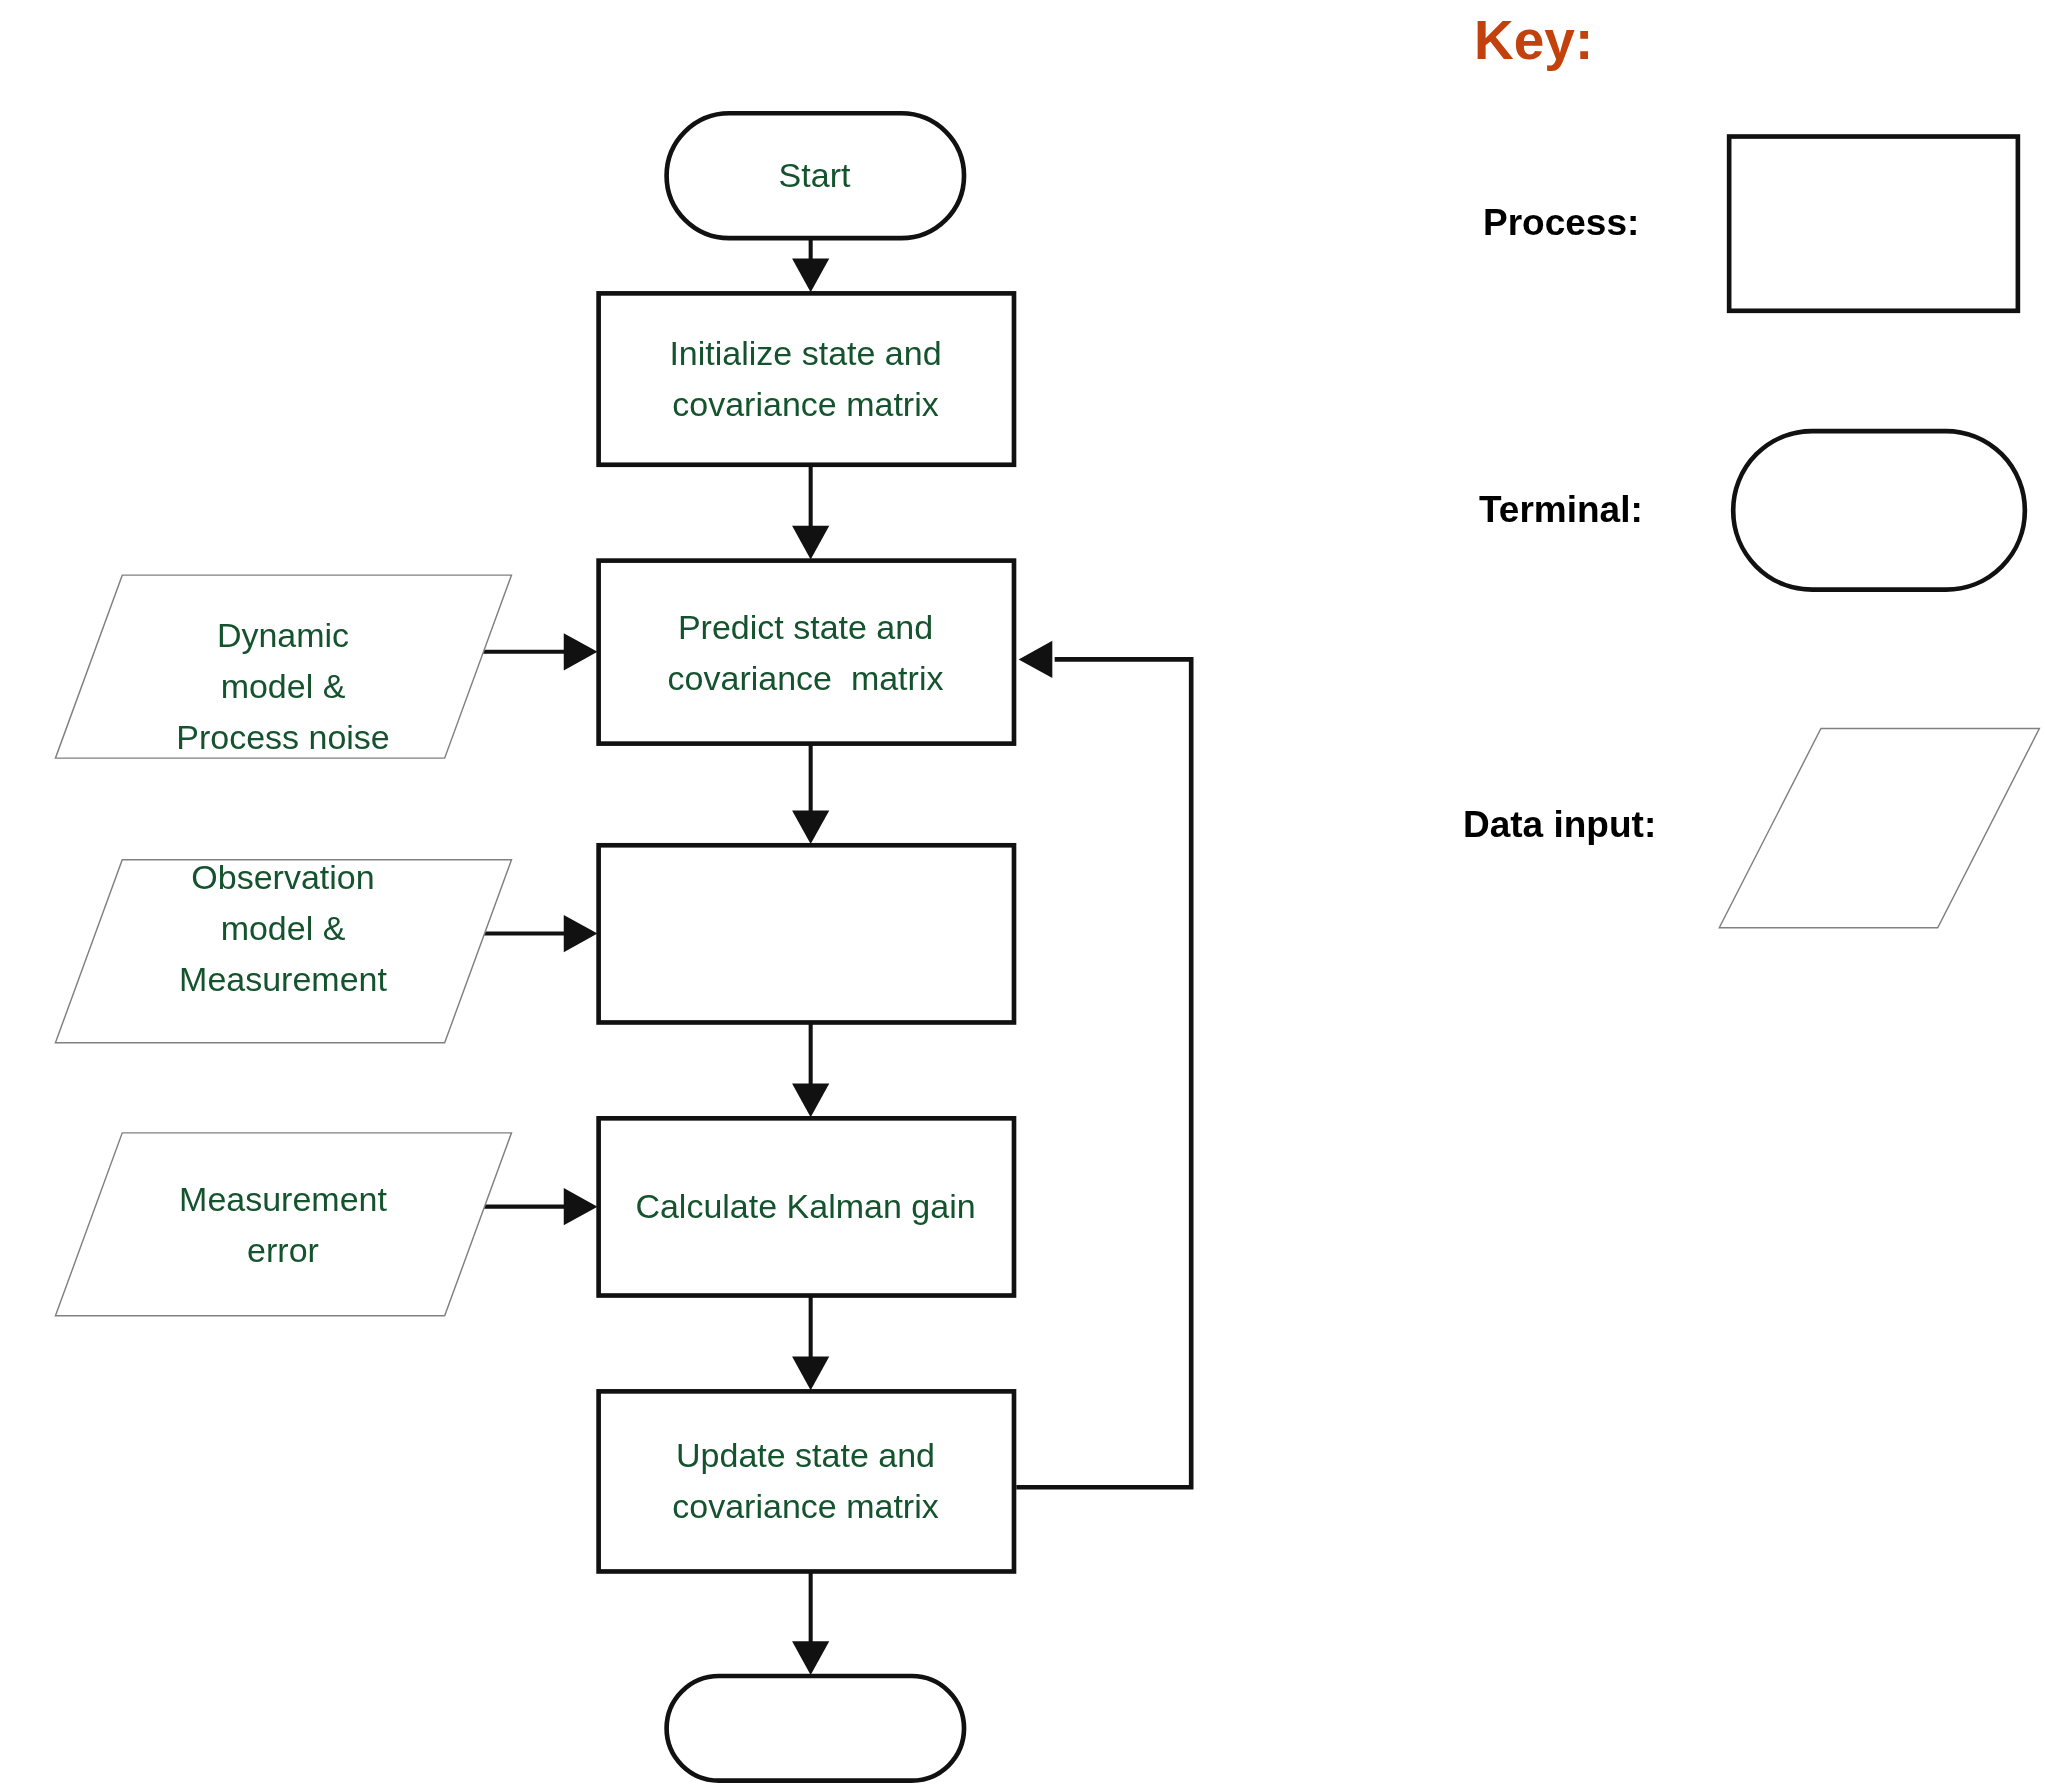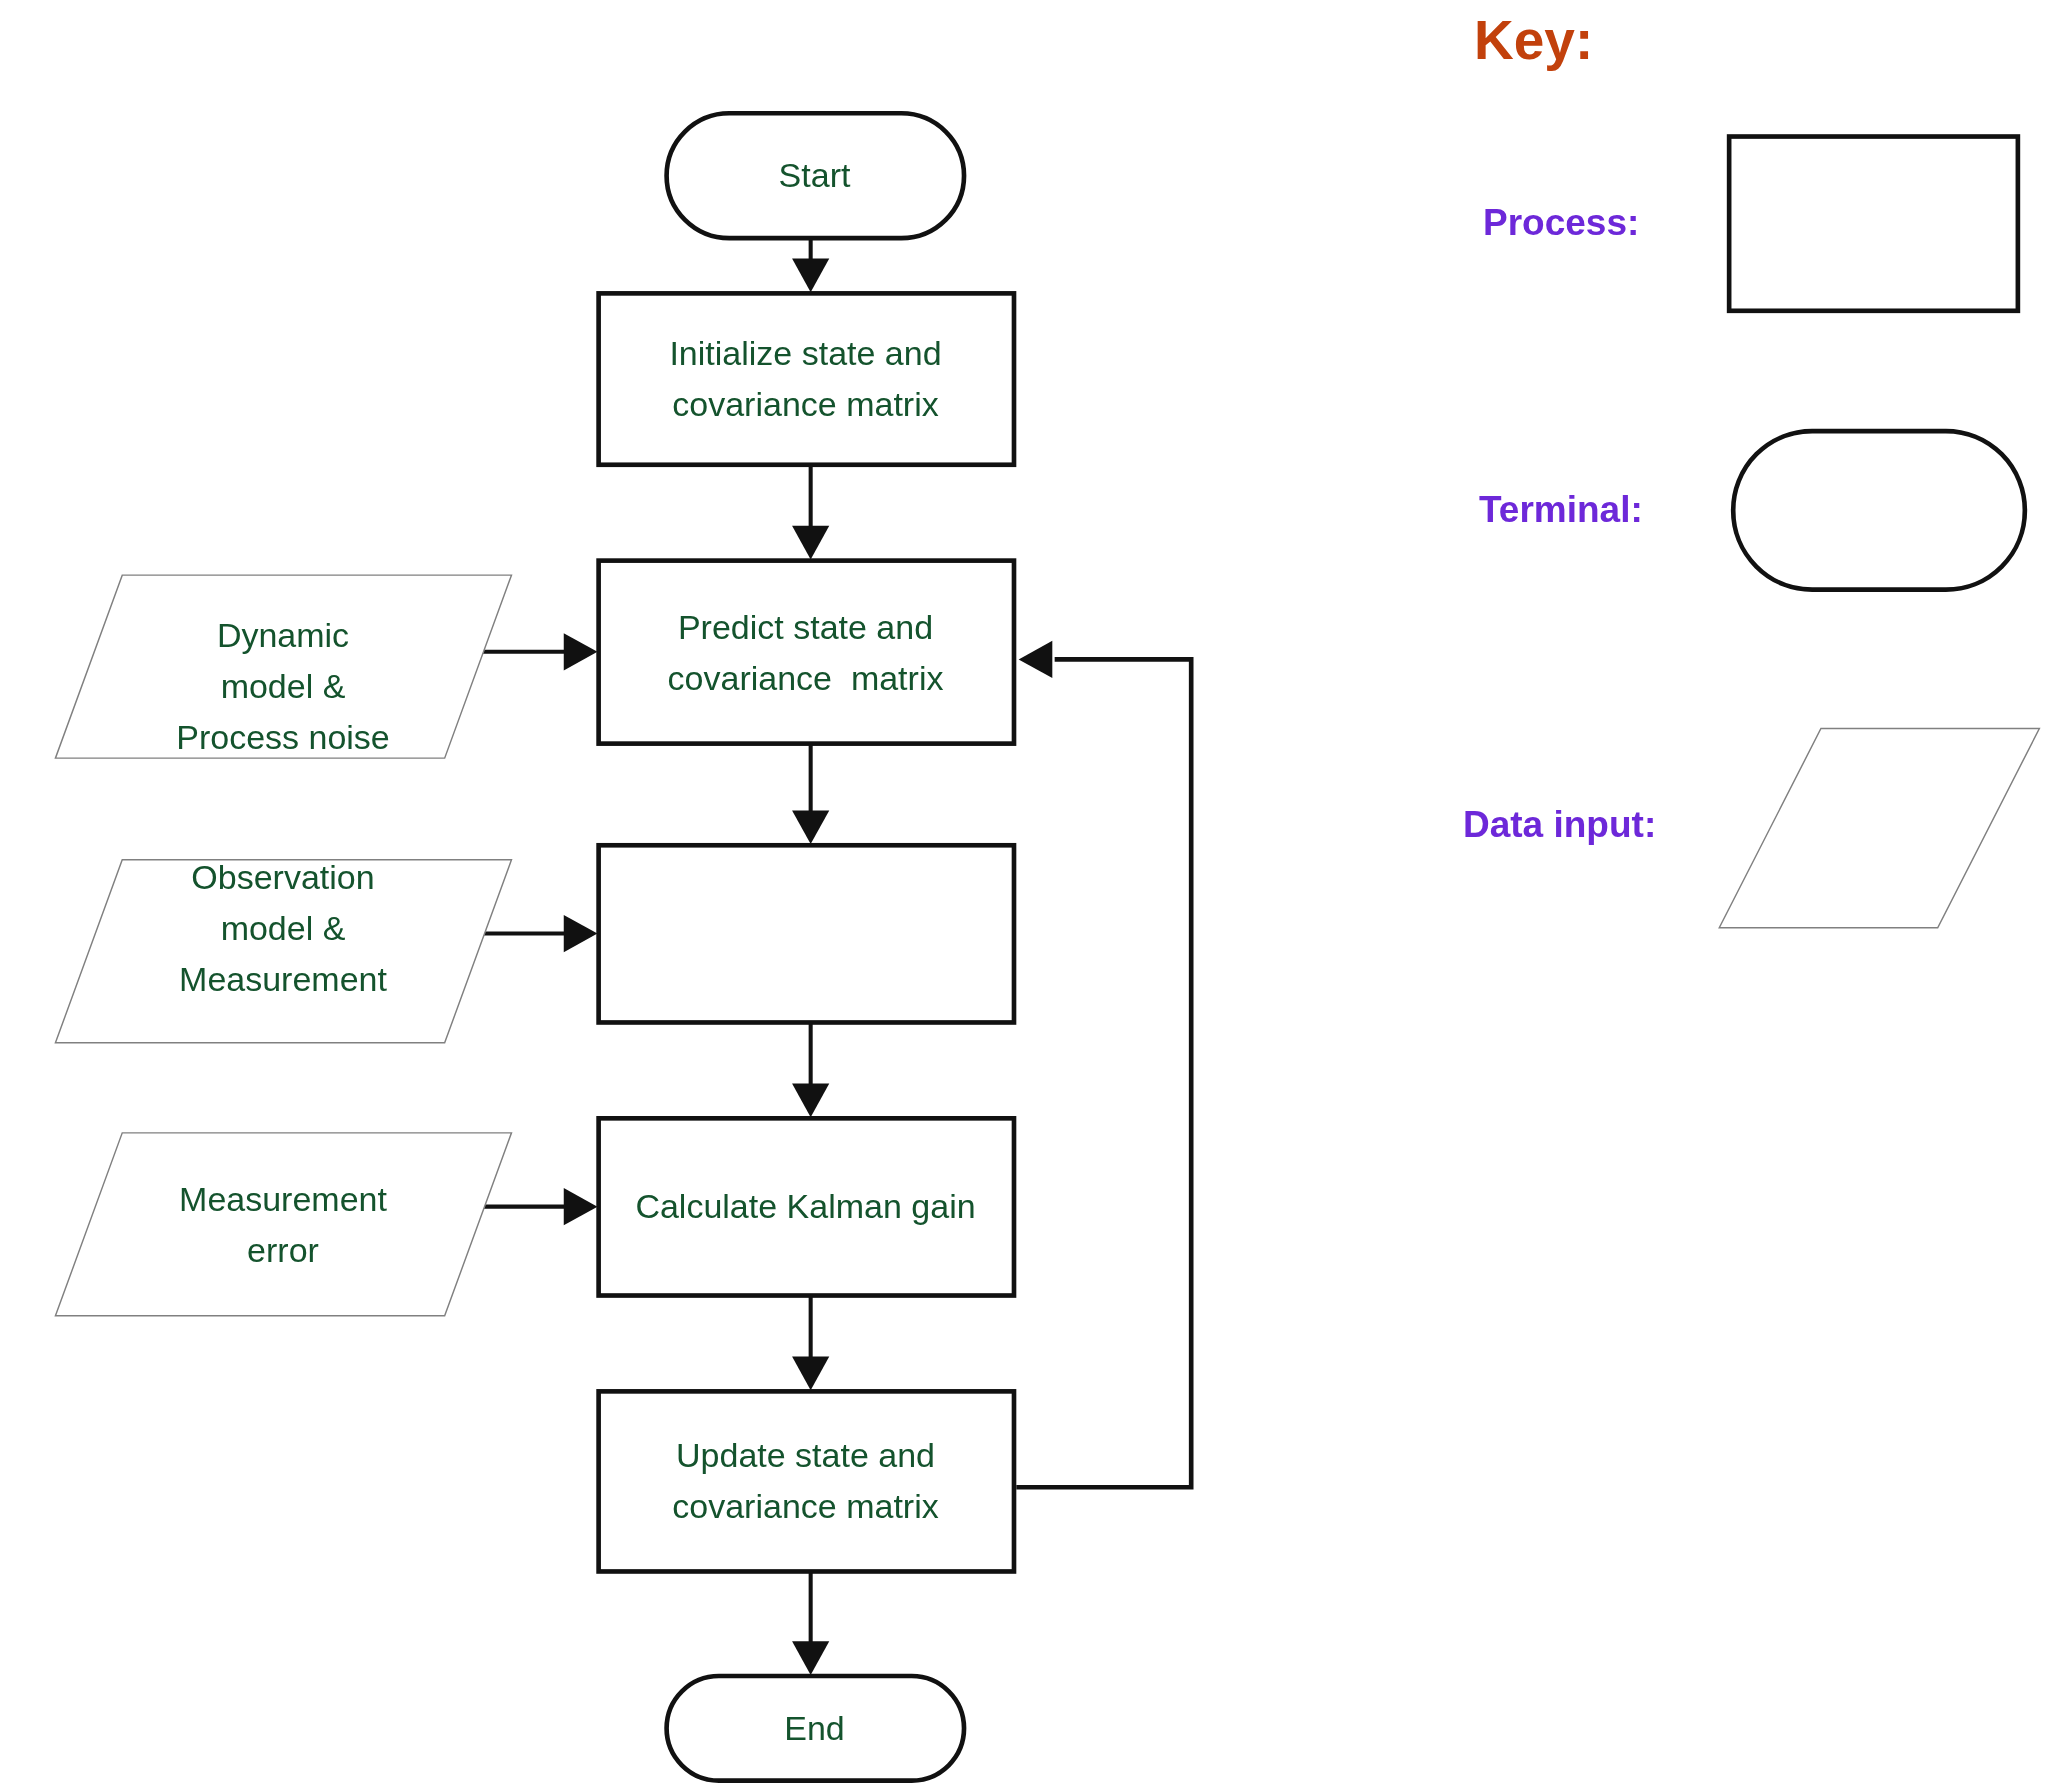--- a/index.html
+++ b/index.html
@@ -30,21 +30,21 @@
     left: 1474px;
     top: 8px;
     font-size: 55px;
     font-weight: bold;
     color: #c2410c;
   }
   .key-label {
     position: absolute;
     font-size: 37px;
     font-weight: bold;
-    color: #6d28d9;
+    color: #000000;
   }
   .key-label.process   { left: 1483px; top: 202px; }
   .key-label.terminal  { left: 1479px; top: 489px; }
   .key-label.datainput { left: 1463px; top: 804px; }
 </style>
 </head>
 <body>
 
 <div class="canvas">
 
@@ -127,23 +127,20 @@
 
   <div class="node-label" style="left:598px; top:1118px; width:415px; height:177px;">
     <div class="ln">Calculate Kalman gain</div>
   </div>
 
   <div class="node-label" style="left:598px; top:1391px; width:415px; height:180px;">
     <div class="ln">Update state and</div>
     <div class="ln">covariance matrix</div>
   </div>
 
-  <div class="node-label" style="left:666px; top:1676px; width:297px; height:105px;">
-    <div class="ln">End</div>
-  </div>
 
   <div class="node-label" style="left:55px; top:575px; width:456px; height:223px;">
     <div class="ln">Dynamic</div>
     <div class="ln">model &amp;</div>
     <div class="ln">Process noise</div>
   </div>
 
   <div class="node-label" style="left:55px; top:860px; width:456px; height:136px;">
     <div class="ln">Observation</div>
     <div class="ln">model &amp;</div>

